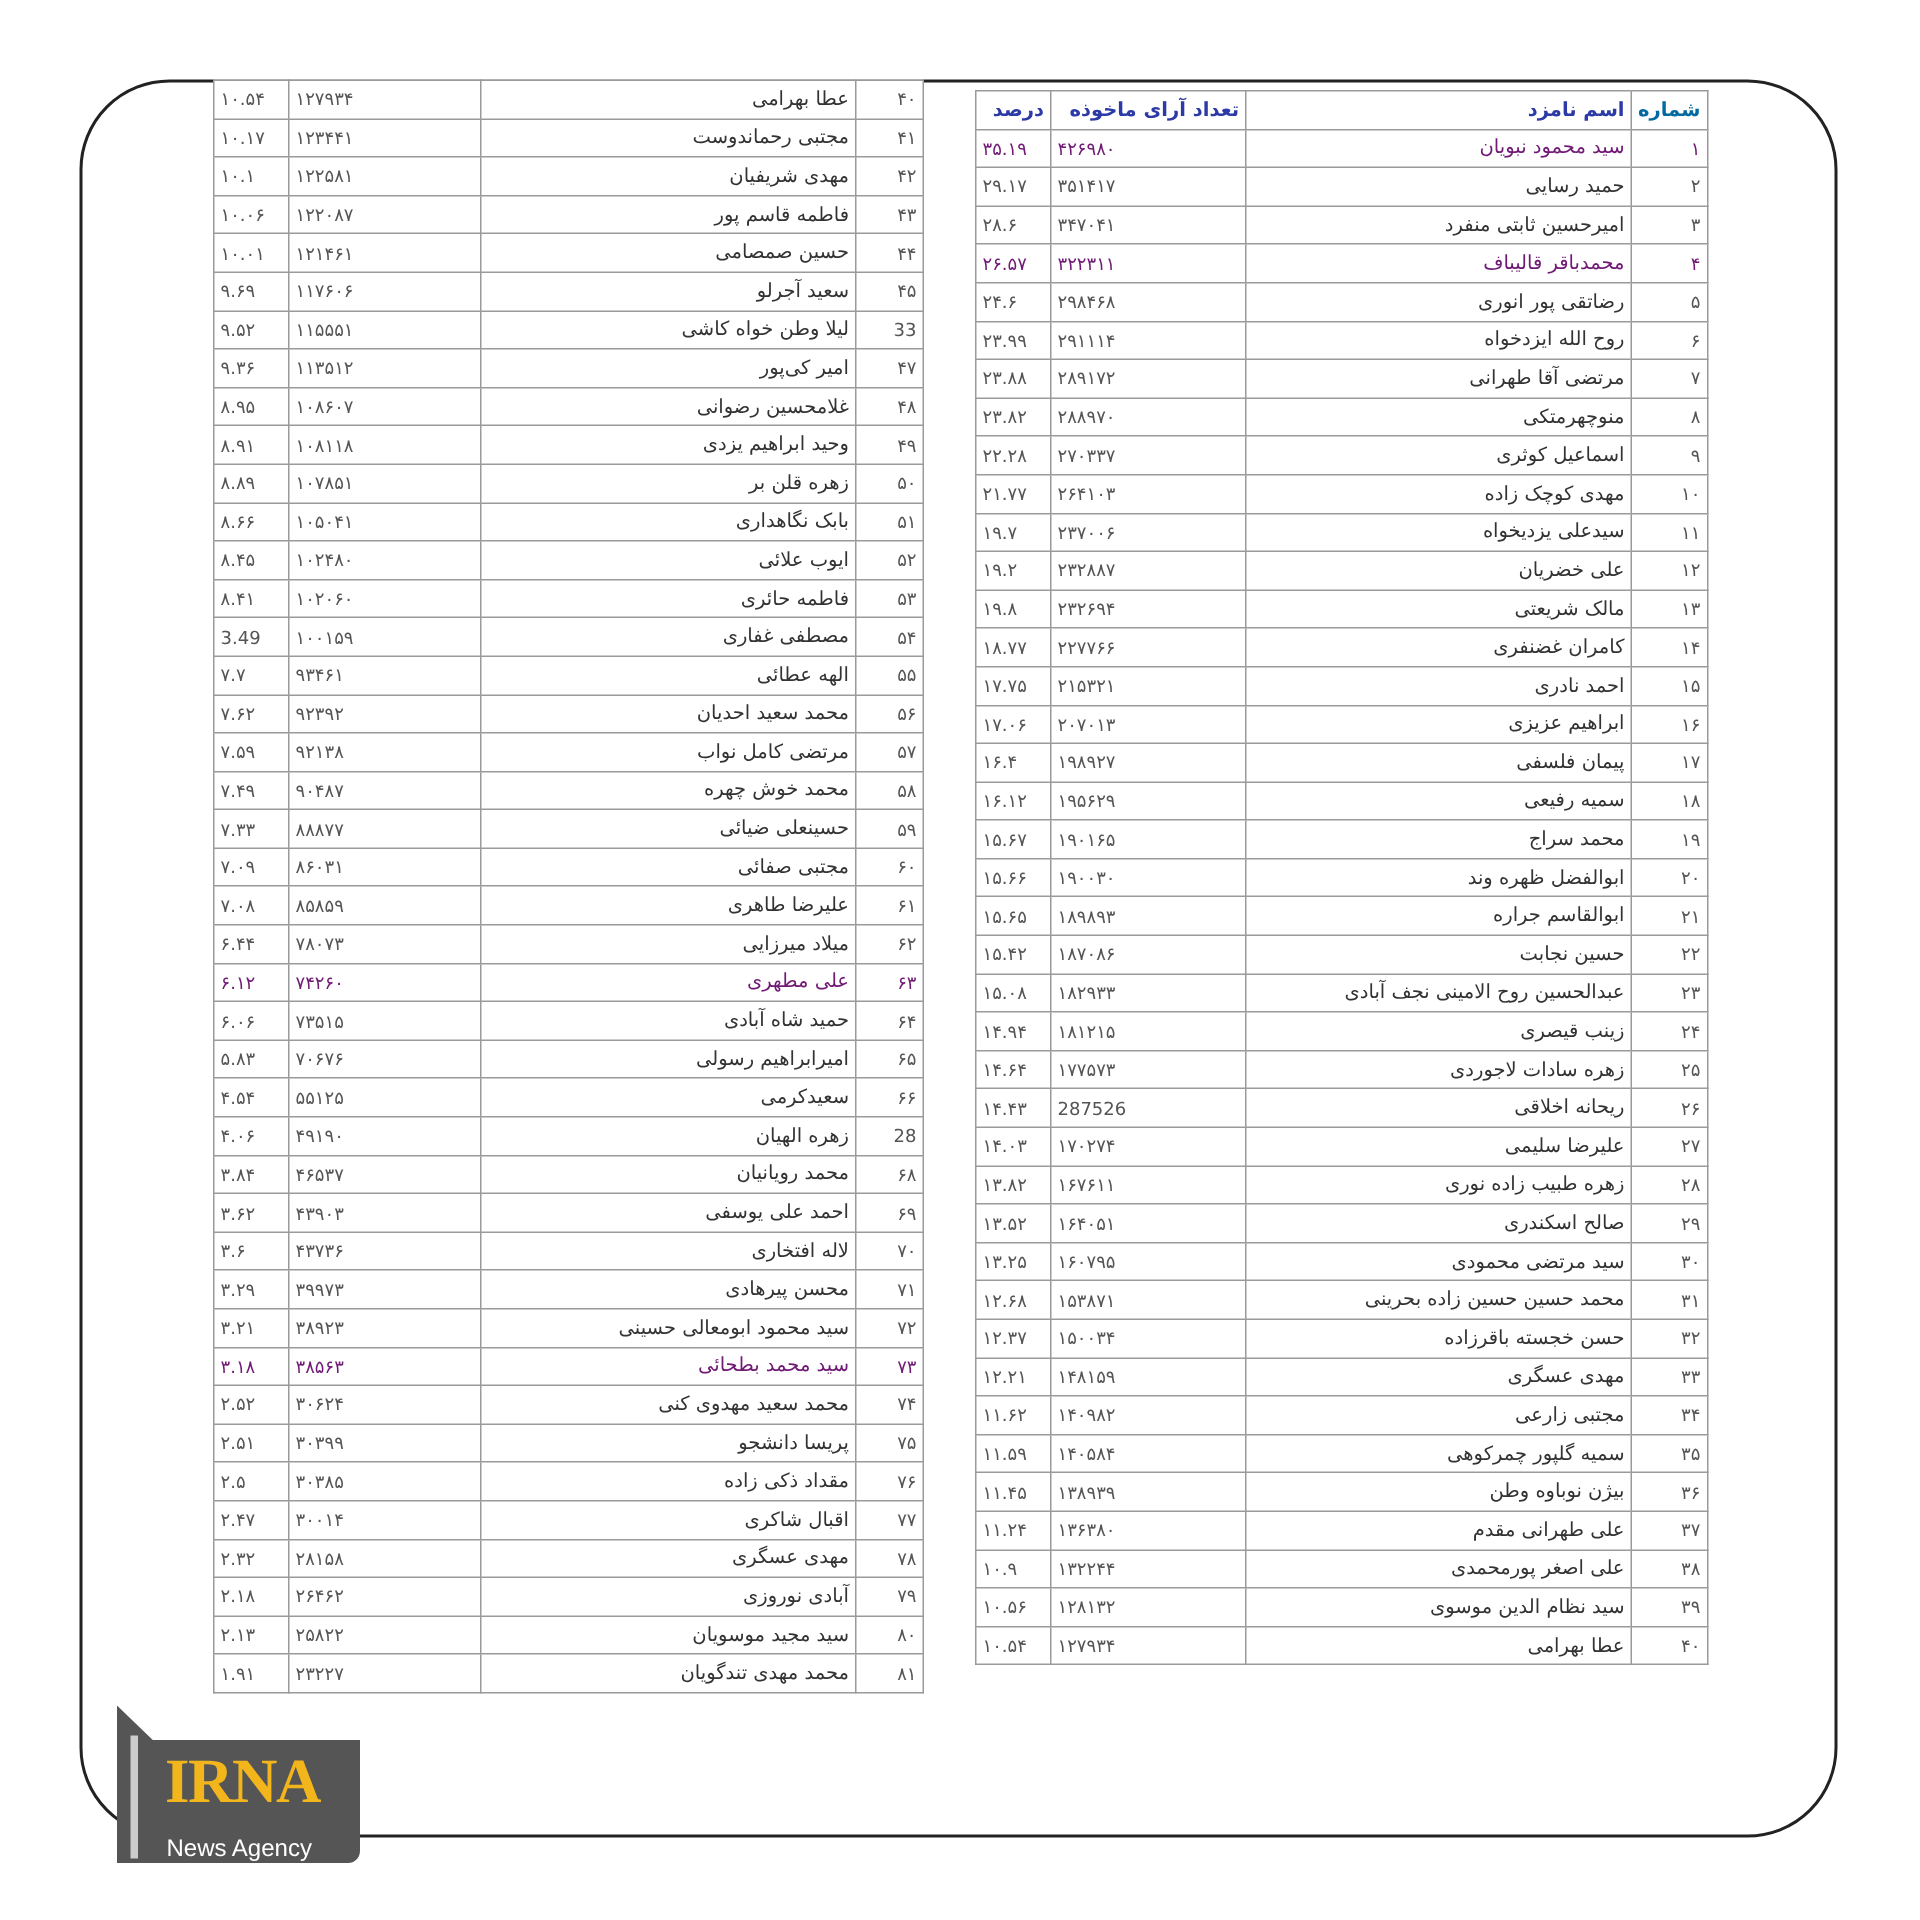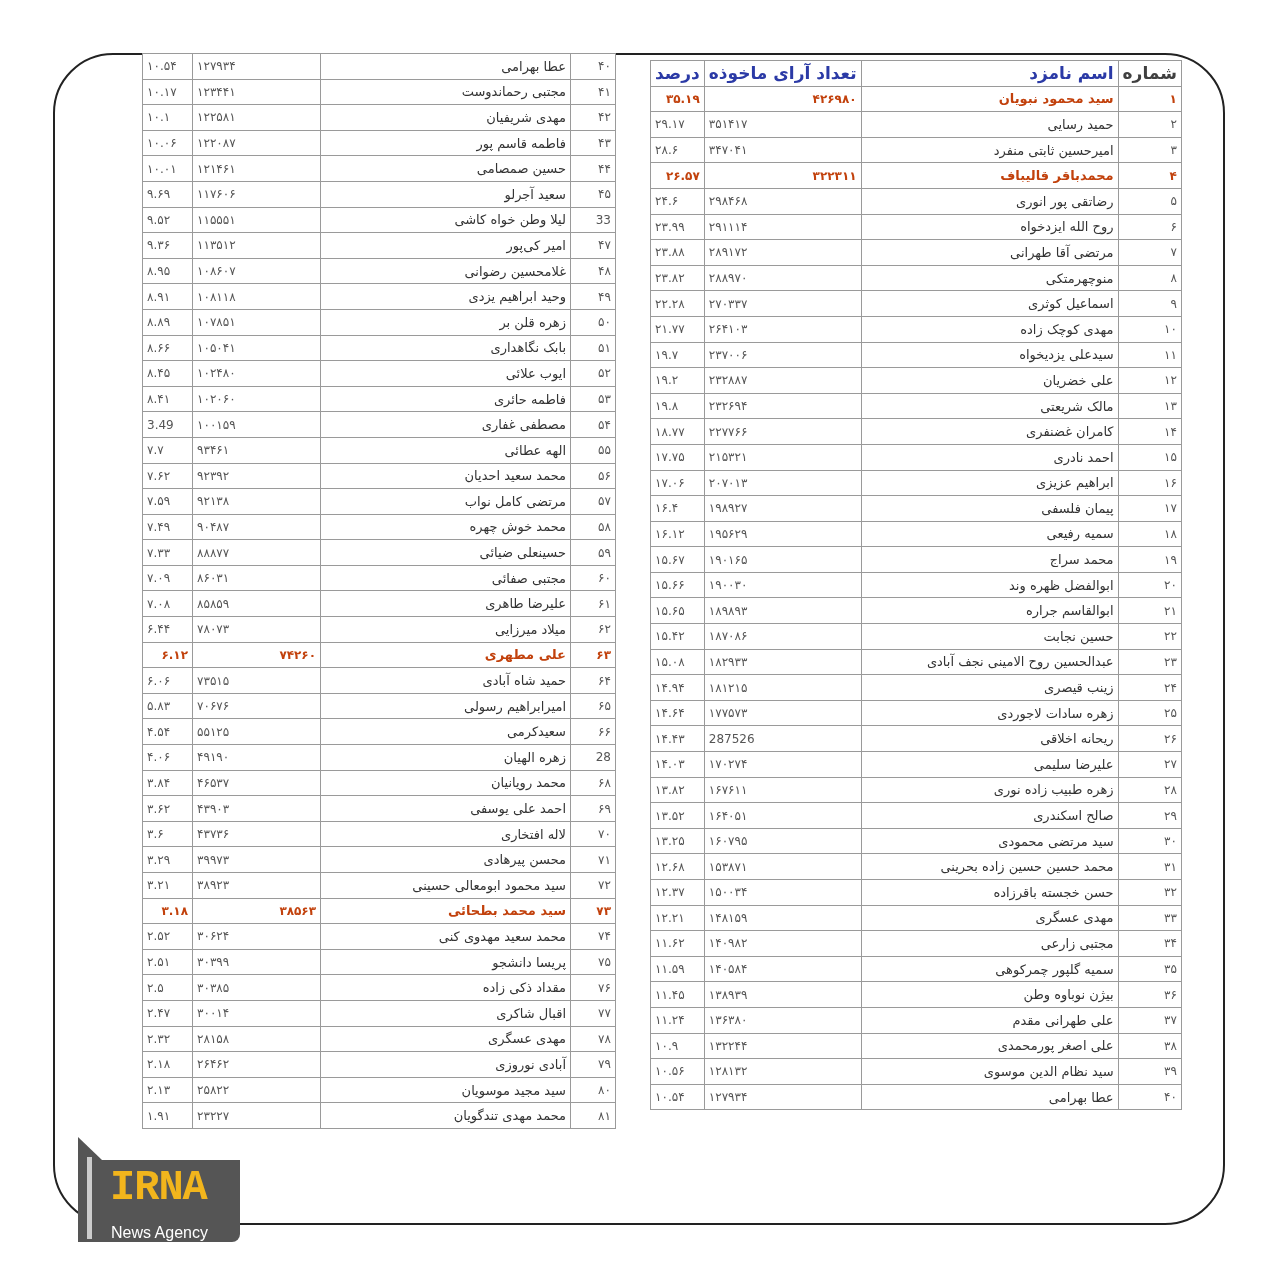--- a/index.html
+++ b/index.html
@@ -4,40 +4,40 @@
 <style>
   html, body { margin: 0; padding: 0; background: #ffffff; }
   body { width: 1280px; height: 1280px; position: relative; overflow: hidden;
          font-family: "DejaVu Sans", sans-serif; color: #333; }
   .frame { position: absolute; left: 53px; top: 53px; width: 1172px; height: 1172px;
            border: 2px solid #222; border-radius: 60px; box-sizing: border-box; }
   table.results { position: absolute; border-collapse: collapse; direction: rtl;
                   font-size: 13px; background: #fff; }
   table.results td, table.results th { border: 1px solid #9a9a9a; height: 25.6px; padding: 0 4px;
                   box-sizing: border-box; white-space: nowrap; }
-  table.results th { font-weight: bold; color: #2b3aa6; text-align: right; font-size: 17px; }
-  table.results th.num-h { color: #404040; }
+  table.results th { font-weight: bold; color: #2b3aa6; text-align: right; font-size: 13px; }
+  table.results th.num-h { color: #0369a1; }
   .c-num { text-align: right; color: #555; font-size: 12px; }
   .c-name { text-align: right; color: #333; }
   .c-votes { text-align: left; color: #555; font-size: 12px; }
   .c-pct { text-align: left; color: #555; font-size: 12px; }
-  tr.bold td { font-weight: bold; color: #c2410c; text-align: right; }
+  tr.bold td { font-weight: normal; color: #701a75; }
   #right-table { left: 650px; top: 60px; }
   #left-table { left: 142px; top: 53px; }
   #right-table col.k1 { width: 46px; } #right-table col.k2 { width: 257px; }
   #right-table col.k3 { width: 130px; } #right-table col.k4 { width: 50px; }
   #left-table col.k1 { width: 45px; } #left-table col.k2 { width: 250px; }
   #left-table col.k3 { width: 128px; } #left-table col.k4 { width: 50px; }
   .logo { position: absolute; left: 78px; top: 1137px; width: 162px; height: 105px; }
   .logo .tab { position: absolute; left: 0; top: 0; width: 24px; height: 105px; background: #555;
                clip-path: polygon(0 0, 100% 22%, 100% 100%, 0 100%); }
   .logo .box { position: absolute; left: 0; top: 23px; width: 162px; height: 82px; background: #555;
                border-radius: 0 0 8px 8px; }
   .logo .stripe { position: absolute; left: 9px; top: 20px; width: 5px; height: 82px; background: #ccc; }
-  .logo .irna { position: absolute; left: 32px; top: 30px; font-family: Liberation Mono, monospace;
+  .logo .irna { position: absolute; left: 32px; top: 30px; font-family: Liberation Serif, serif;
                 font-size: 42px; font-weight: bold; color: #f2b51c; letter-spacing: -1px; line-height: 42px; }
   .logo .agency { position: absolute; left: 33px; top: 87px; font-family: "Liberation Sans", sans-serif;
                   font-size: 16px; color: #fff; line-height: 18px; }
 </style>
 </head>
 <body>
 
 <div class="frame"></div>
 
 <table class="results" id="right-table">

